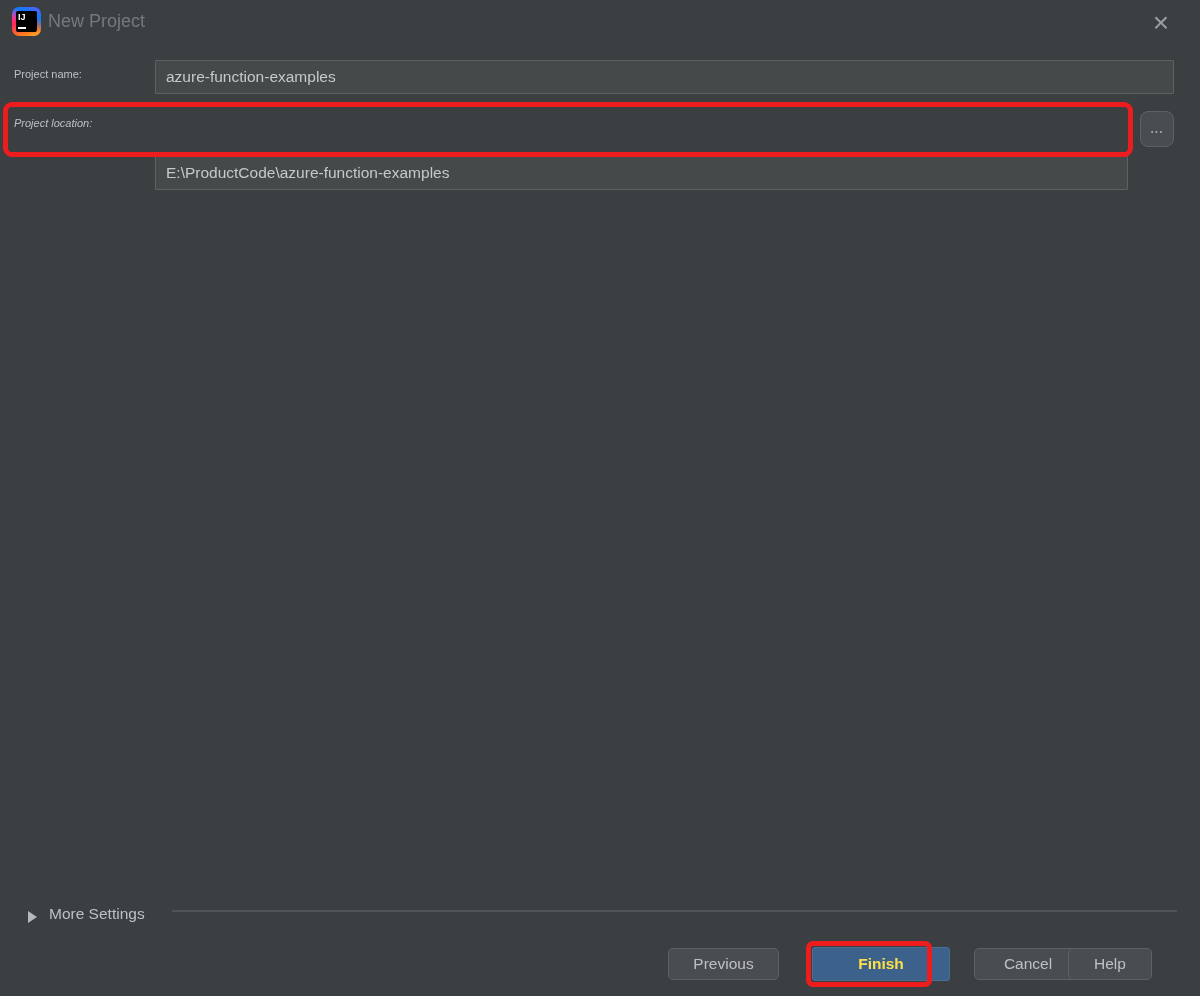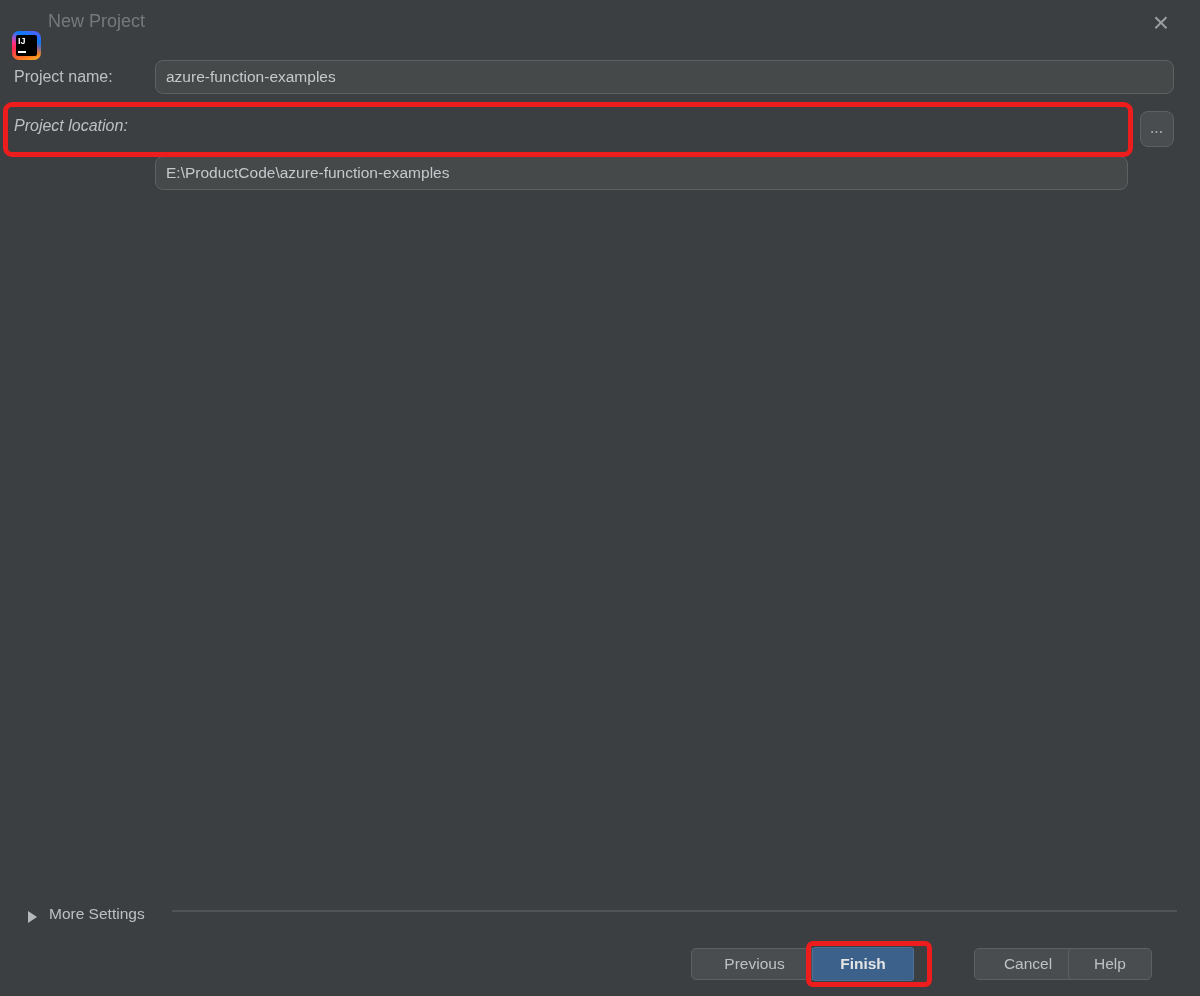--- a/index.html
+++ b/index.html
@@ -12,21 +12,20 @@
   }
 
   
   .titlebar { position: absolute; left: 0; top: 0; width: 1200px; height: 46px; }
   .logo {
     position: absolute; left: 12px; top: 7px; width: 29px; height: 29px;
     border-radius: 7px;
     background-image:
       linear-gradient(205deg, #6b57ff 0%, #087cfa 28%, rgba(8,124,250,0) 58%),
       linear-gradient(160deg, #ff45ed 0%, #fe2857 45%, #fc801d 82%, #f8bb36 100%);
-    margin-top: 24px;
   }
   .logo-inner {
     position: absolute; inset: 4px; background: #000; border-radius: 2px;
   }
   .logo-monogram {
     position: absolute; left: 2px; top: 1px;
     font-size: 9px; font-weight: bold; color: #fff; letter-spacing: 0;
   }
   .logo-underscore {
     position: absolute; left: 2px; bottom: 3px; width: 8px; height: 2px; background: #fff;
@@ -36,30 +35,30 @@
     font-size: 18px; color: var(--title_text, #75797d);
   }
   .close-btn {
     position: absolute; left: 1144px; top: 6px; width: 34px; height: 34px;
     display: flex; align-items: center; justify-content: center;
     font-size: 28px; font-weight: 300; color: #9b9ea1; cursor: pointer;
     background: transparent; border: none; line-height: 1;
   }
 
   
-  .field-label { position: absolute; font-size: 16px; color: var(--text_primary, #bdc0c3); text-align: center; }
+  .field-label { position: absolute; font-size: 11px; color: var(--text_primary, #bdc0c3); text-align: center; }
   .label-name { left: 14px; top: 68px; }
   .label-location { left: 14px; top: 117px; font-style: italic; }
 
   .text-field {
     position: absolute; height: 34px;
     background: var(--field_bg, #45494a);
     border: 1px solid var(--field_border, #5e6163);
     color: #c6c9cc; font-size: 15.5px; font-family: "Liberation Sans", sans-serif;
-    padding: 0 10px; outline: none; border-radius: 8px;
+    padding: 0 10px; outline: none; border-radius: 1px;
   }
   .input-name { left: 155px; top: 60px; width: 1019px; }
   .input-location { left: 155px; top: 112px; width: 973px; margin-top: 44px; }
 
   .browse-btn {
     position: absolute; left: 1140px; top: 111px; width: 34px; height: 36px;
     background: var(--button_bg, #4a4d4f);
     border: 1px solid var(--button_border, #5e6163);
     border-radius: 8px; color: #a4a7aa; font-size: 12px; font-weight: bold;
     letter-spacing: 1px; cursor: pointer;
@@ -95,28 +94,28 @@
 
   
   .btn {
     position: absolute; top: 948px; height: 32px;
     background: var(--button_bg, #4a4d4f);
     border: 1px solid var(--button_border, #5e6163);
     border-radius: 5px; color: #bec1c4; font-size: 15.5px;
     font-family: "Liberation Sans", sans-serif; cursor: pointer;
     display: flex; align-items: center; justify-content: center;
   }
-  .btn-previous { left: 691px; width: 127px; }
+  .btn-previous { left: 668px; width: 111px; }
   .btn-cancel   { left: 974px; width: 108px; }
   .btn-help     { left: 1068px; width: 84px; }
   .btn-finish   {
-    left: 812px; top: 947px; width: 102px; height: 34px;
+    left: 812px; top: 947px; width: 138px; height: 34px;
     background: var(--accent_blue, #3c628c);
     border: 1px solid #4c6f94; border-radius: 3px;
-    color: #e5e5e5; font-weight: bold;
+    color: #fde047; font-weight: bold;
   }
 </style>
 </head>
 <body>
 
 <div class="titlebar">
   <div class="logo">
     <div class="logo-inner">
       <span class="logo-monogram">IJ</span>
       <span class="logo-underscore"></span>

